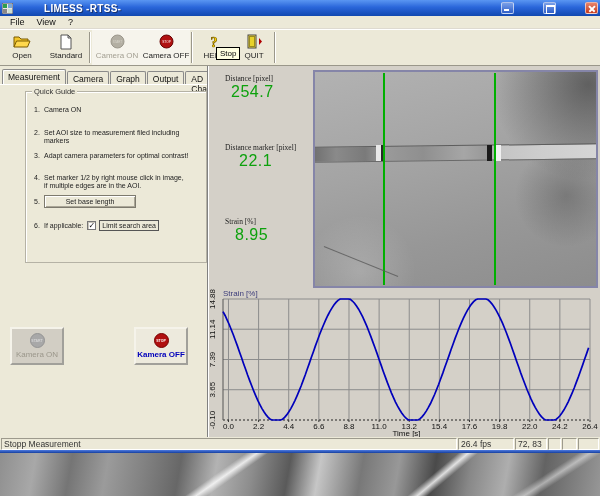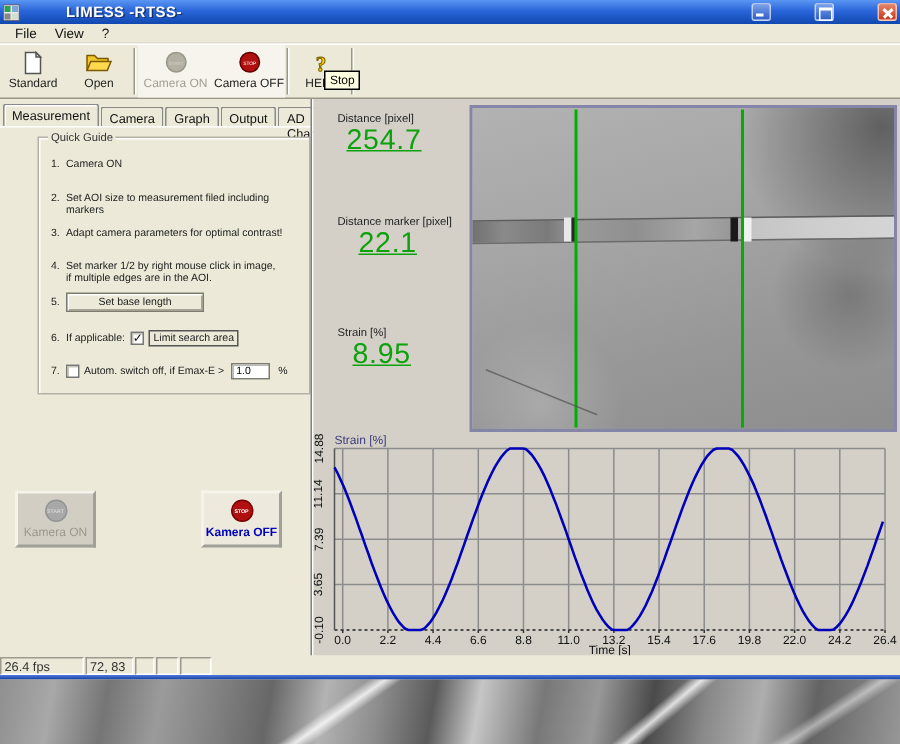--- a/index.html
+++ b/index.html
@@ -79,22 +79,22 @@
   .btn-koff .circle { background:#b01010; color:#fff; border:1px solid #700; }
   .btn-koff .blabel { font-size:8px; font-weight:bold; color:#0000bb; }
 
   
   .divider { position:absolute; left:207px; top:0; width:2px; height:371px;
              border-left:1px solid #808080; border-right:1px solid #fff; }
 
   
   .rightpanel { position:absolute; left:209px; top:0; width:391px; height:371px; background:#D4D0C8; }
   .readout { position:absolute; }
-  .rlabel { font-size:7.5px; color:#222; }
-  .rvalue { font-size:19px; color:#0da10d; margin-left:6px; letter-spacing:.5px;text-decoration:underline; }
+  .rlabel { font-size:7.5px; color:#222;font-family:Liberation Serif, serif; }
+  .rvalue { font-size:16px; color:#0da10d; margin-left:6px; letter-spacing:.5px; }
 
   
   .cam { position:absolute; left:104px; top:4px; width:285px; height:218px;
          border:2px solid #8585a8; overflow:hidden;
          background:linear-gradient(165deg,#b2b2b2 0%,#a4a4a4 40%,#979797 70%,#8d8d8d 100%); }
   .cam-shade-tr { position:absolute; right:-40px; top:-40px; width:160px; height:150px;
                   background:radial-gradient(circle at 70% 35%, rgba(25,25,25,.5), rgba(25,25,25,0) 65%); }
   .cam-shade-br { position:absolute; right:-30px; bottom:30px; width:120px; height:120px;
                   background:radial-gradient(circle, rgba(40,40,40,.28), transparent 60%); }
   .cam-light-bl { position:absolute; left:-30px; bottom:-40px; width:150px; height:110px;
@@ -147,35 +147,35 @@
 
   <div class="menubar">
     <span class="menu-item">File</span>
     <span class="menu-item">View</span>
     <span class="menu-item">?</span>
   </div>
 
   <div class="toolbar">
     <div class="tbtn">
       <span class="tico">
+        <svg width="18" height="15" viewBox="0 0 18 15">
+          <path d="M1 13 V3 h5 l2 2 h7 v2" fill="#f3c62a" stroke="#7a5a00"></path>
+          <path d="M1 13 L3.5 7 H17 L14.5 13 Z" fill="#ffd84d" stroke="#7a5a00"></path>
+        </svg>
+        </span>
+      <span class="tlbl">Open</span>
+    </div>
+    <div class="tbtn">
+      <span class="tico">
         <svg width="14" height="16" viewBox="0 0 14 16">
           <path d="M2 1 h7 l3 3 v11 h-10 z" fill="#fff" stroke="#555"></path>
           <path d="M9 1 l3 3 h-3 z" fill="#d8d8d8" stroke="#555"></path>
         </svg>
         </span>
       <span class="tlbl">Standard</span>
-    </div>
-    <div class="tbtn">
-      <span class="tico">
-        <svg width="18" height="15" viewBox="0 0 18 15">
-          <path d="M1 13 V3 h5 l2 2 h7 v2" fill="#f3c62a" stroke="#7a5a00"></path>
-          <path d="M1 13 L3.5 7 H17 L14.5 13 Z" fill="#ffd84d" stroke="#7a5a00"></path>
-        </svg>
-        </span>
-      <span class="tlbl">Open</span>
     </div>
     <div class="tb-sep"></div>
     <div class="cam-group">
       <div class="tbtn dim" style="width:50px">
         <span class="tico">
           <svg width="15" height="15" viewBox="0 0 15 15">
             <circle cx="7.5" cy="7.5" r="6.5" fill="#b3afa3" stroke="#9a968a"></circle>
             <text x="7.5" y="9" font-size="3" fill="#d9d6cc" text-anchor="middle" font-family="Liberation Sans,sans-serif">START</text>
           </svg>
           </span>
@@ -193,20 +193,30 @@
     </div>
     <div class="tb-sep"></div>
     <div class="tbtn" style="width:40px">
       <span class="tico">
         <svg width="14" height="16" viewBox="0 0 14 16">
           <text x="7" y="13" font-size="14" font-weight="bold" fill="#ffd400" stroke="#7a6000" stroke-width=".7" text-anchor="middle" font-family="Liberation Serif,serif">?</text>
         </svg>
         </span>
       <span class="tlbl">HELP</span>
     </div>
+    <div class="tbtn" style="width:40px">
+      <span class="tico">
+        <svg width="17" height="15" viewBox="0 0 17 15">
+          <rect x="2" y="1" width="8" height="13" fill="#ffe94d" stroke="#444"></rect>
+          <rect x="3.5" y="2.5" width="5" height="10" fill="#e8d22a" stroke="#9a8a20"></rect>
+          <path d="M13 4 l3 3.5 -3 3.5 z" fill="#b00000"></path>
+        </svg>
+        </span>
+      <span class="tlbl">QUIT</span>
+    </div>
     <div class="toolbar-end"></div>
   </div>
 
   <div class="tooltip">Stop</div>
 
   <div class="content">
 
     <div class="tabpage">
       <div class="tabstrip">
         <div class="tab active">Measurement</div>
@@ -243,27 +253,20 @@
             <span class="mini-btn">Set base length</span>
           </div>
 
           <div class="step" style="top:128px; align-items:center">
             <span class="snum">6.</span>
             <span style="margin-right:4px">If applicable:</span>
             <span class="chk">✓</span>
             <span class="boxed">Limit search area</span>
           </div>
 
-          <div class="step" style="top:150px; align-items:center">
-            <span class="snum">7.</span>
-            <span class="chk" style="margin-right:3px"></span>
-            <span style="margin-right:5px">Autom. switch off, if Emax-E &gt;</span>
-            <input class="num-input" value="1.0" style="">
-            <span style="margin-left:5px">%</span>
-          </div>
         </div>
 
         <div class="big-btn btn-kon">
           <span class="circle">START</span>
           <span class="blabel">Kamera ON</span>
         </div>
         <div class="big-btn btn-koff">
           <span class="circle">STOP</span>
           <span class="blabel">Kamera OFF</span>
         </div>
@@ -353,20 +356,21 @@
           <text x="6" y="41.20961281708945" text-anchor="middle" font-size="8" fill="#111" font-family="Liberation Sans,sans-serif" transform="rotate(-90 6 41.20961281708945)">11.14</text>
           <text x="6" y="11" text-anchor="middle" font-size="8" fill="#111" font-family="Liberation Sans,sans-serif" transform="rotate(-90 6 11)">14.88</text>
           <text x="14" y="8" font-size="8" fill="#3c3c7a" font-family="Liberation Sans,sans-serif">Strain [%]</text>
           <text x="197.5" y="148" text-anchor="middle" font-size="8" fill="#111" font-family="Liberation Sans,sans-serif">Time [s]</text>
           <polyline points="14.0,23.6 16.1,27.5 18.1,31.9 20.2,36.5 22.2,41.5 24.3,46.8 26.3,52.3 28.4,57.9 30.4,63.7 32.5,69.5 34.5,75.4 36.6,81.2 38.6,87.0 40.7,92.6 42.8,98.0 44.8,103.2 46.9,108.1 48.9,112.6 51.0,116.8 53.0,120.6 55.1,124.0 57.1,126.9 59.2,129.3 61.2,131.2 63.3,132.0 65.4,132.0 67.4,132.0 69.5,132.0 71.5,132.0 73.6,131.2 75.6,129.3 77.7,126.9 79.7,124.0 81.8,120.6 83.8,116.8 85.9,112.6 87.9,108.1 90.0,103.2 92.1,98.0 94.1,92.6 96.2,87.0 98.2,81.2 100.3,75.4 102.3,69.5 104.4,63.7 106.4,57.9 108.5,52.3 110.5,46.8 112.6,41.5 114.7,36.5 116.7,31.9 118.8,27.5 120.8,23.6 122.9,20.1 124.9,17.0 127.0,14.4 129.0,12.3 131.1,11.0 133.1,11.0 135.2,11.0 137.2,11.0 139.3,11.0 141.4,11.3 143.4,13.0 145.5,15.2 147.5,18.0 149.6,21.2 151.6,24.8 153.7,28.9 155.7,33.4 157.8,38.2 159.8,43.3 161.9,48.6 163.9,54.1 166.0,59.8 168.1,65.6 170.1,71.5 172.2,77.4 174.2,83.2 176.3,88.9 178.3,94.4 180.4,99.7 182.4,104.8 184.5,109.6 186.5,114.1 188.6,118.2 190.7,121.8 192.7,125.0 194.8,127.8 196.8,130.0 198.9,131.7 200.9,132.0 203.0,132.0 205.0,132.0 207.1,132.0 209.1,132.0 211.2,130.7 213.2,128.6 215.3,126.0 217.4,122.9 219.4,119.4 221.5,115.5 223.5,111.1 225.6,106.5 227.6,101.5 229.7,96.2 231.7,90.7 233.8,85.1 235.8,79.3 237.9,73.5 240.0,67.6 242.0,61.8 244.1,56.0 246.1,50.4 248.2,45.0 250.2,39.8 252.3,34.9 254.3,30.4 256.4,26.2 258.4,22.4 260.5,19.0 262.5,16.1 264.6,13.7 266.7,11.8 268.7,11.0 270.8,11.0 272.8,11.0 274.9,11.0 276.9,11.0 279.0,11.8 281.0,13.7 283.1,16.1 285.1,19.0 287.2,22.4 289.2,26.2 291.3,30.4 293.4,34.9 295.4,39.8 297.5,45.0 299.5,50.4 301.6,56.0 303.6,61.8 305.7,67.6 307.7,73.5 309.8,79.3 311.8,85.1 313.9,90.7 316.0,96.2 318.0,101.5 320.1,106.5 322.1,111.1 324.2,115.5 326.2,119.4 328.3,122.9 330.3,126.0 332.4,128.6 334.4,130.7 336.5,132.0 338.5,132.0 340.6,132.0 342.7,132.0 344.7,132.0 346.8,131.7 348.8,130.0 350.9,127.8 352.9,125.0 355.0,121.8 357.0,118.2 359.1,114.1 361.1,109.6 363.2,104.8 365.3,99.7 367.3,94.4 369.4,88.9 371.4,83.2 373.5,77.4 375.5,71.5 377.6,65.6 379.6,59.8" fill="none" stroke="#0000bb" stroke-width="1.7"></polyline>
         </svg>
     </div>
   </div>
 
   <div class="statusbar">
+    <div class="scell msg">Stopp Measurement</div>
     <div class="scell" style="width:56px">26.4 fps</div>
     <div class="scell" style="width:32px">72, 83</div>
     <div class="scell" style="width:13px"></div>
     <div class="scell" style="width:15px"></div>
     <div class="scell" style="width:21px"></div>
   </div>
 </div>
 
 <div class="win-bottom"></div>
 

